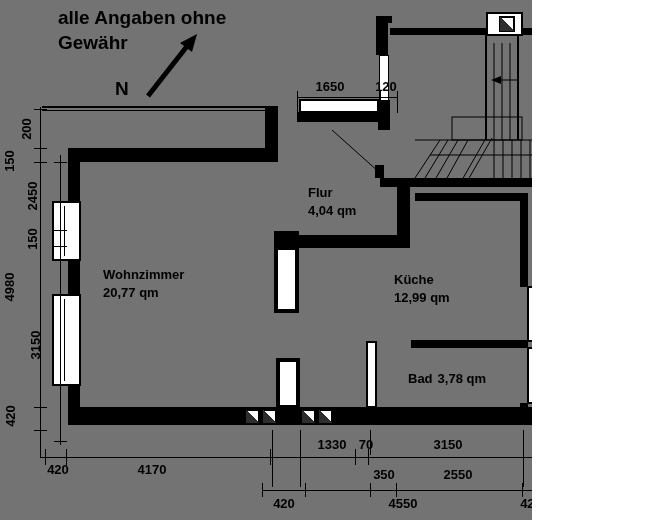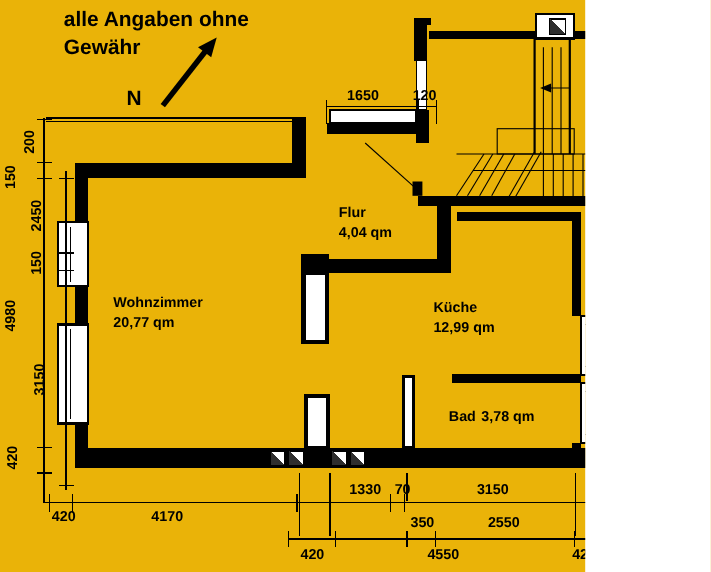--- a/index.html
+++ b/index.html
@@ -1,16 +1,16 @@
 <!DOCTYPE html>
 <html><head>
 <meta charset="utf-8">
 <style>
   html,body{margin:0;padding:0;background:#fff;}
-  #stage{position:relative;width:532px;height:520px;background:#eab308;overflow:hidden;
+  #stage{position:relative;width:532px;height:520px;background:#737373;overflow:hidden;
          font-family:"Liberation Sans",sans-serif;}
   svg text{font-family:"Liberation Sans",sans-serif;font-weight:bold;fill:#000;}
   .dim{font-size:13px;}
   .room{font-size:13px;}
   .disc{font-size:19px;}
 </style>
 </head>
 <body>
 
 <div id="stage">

